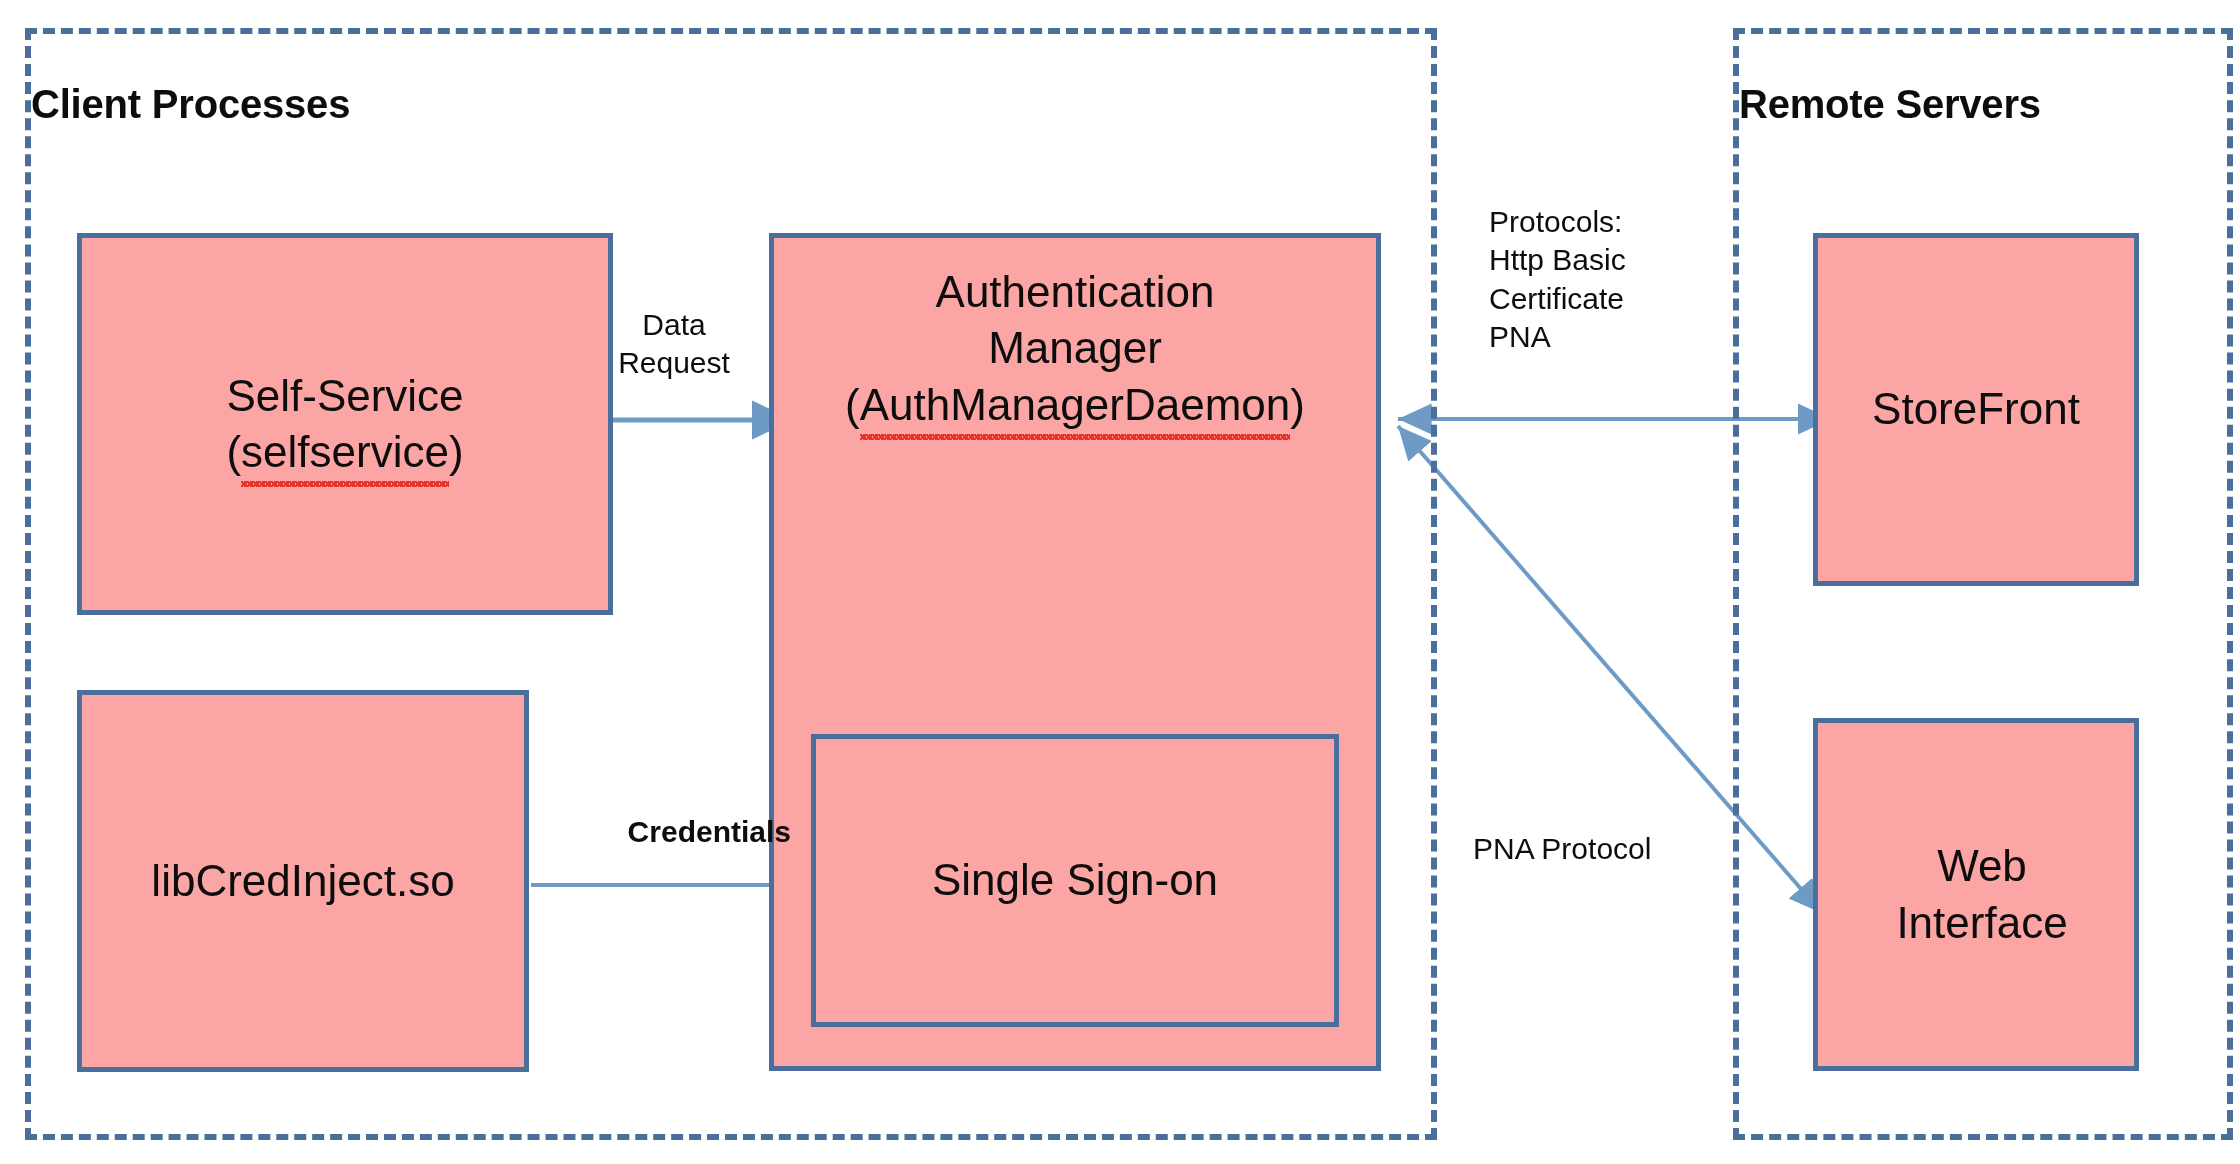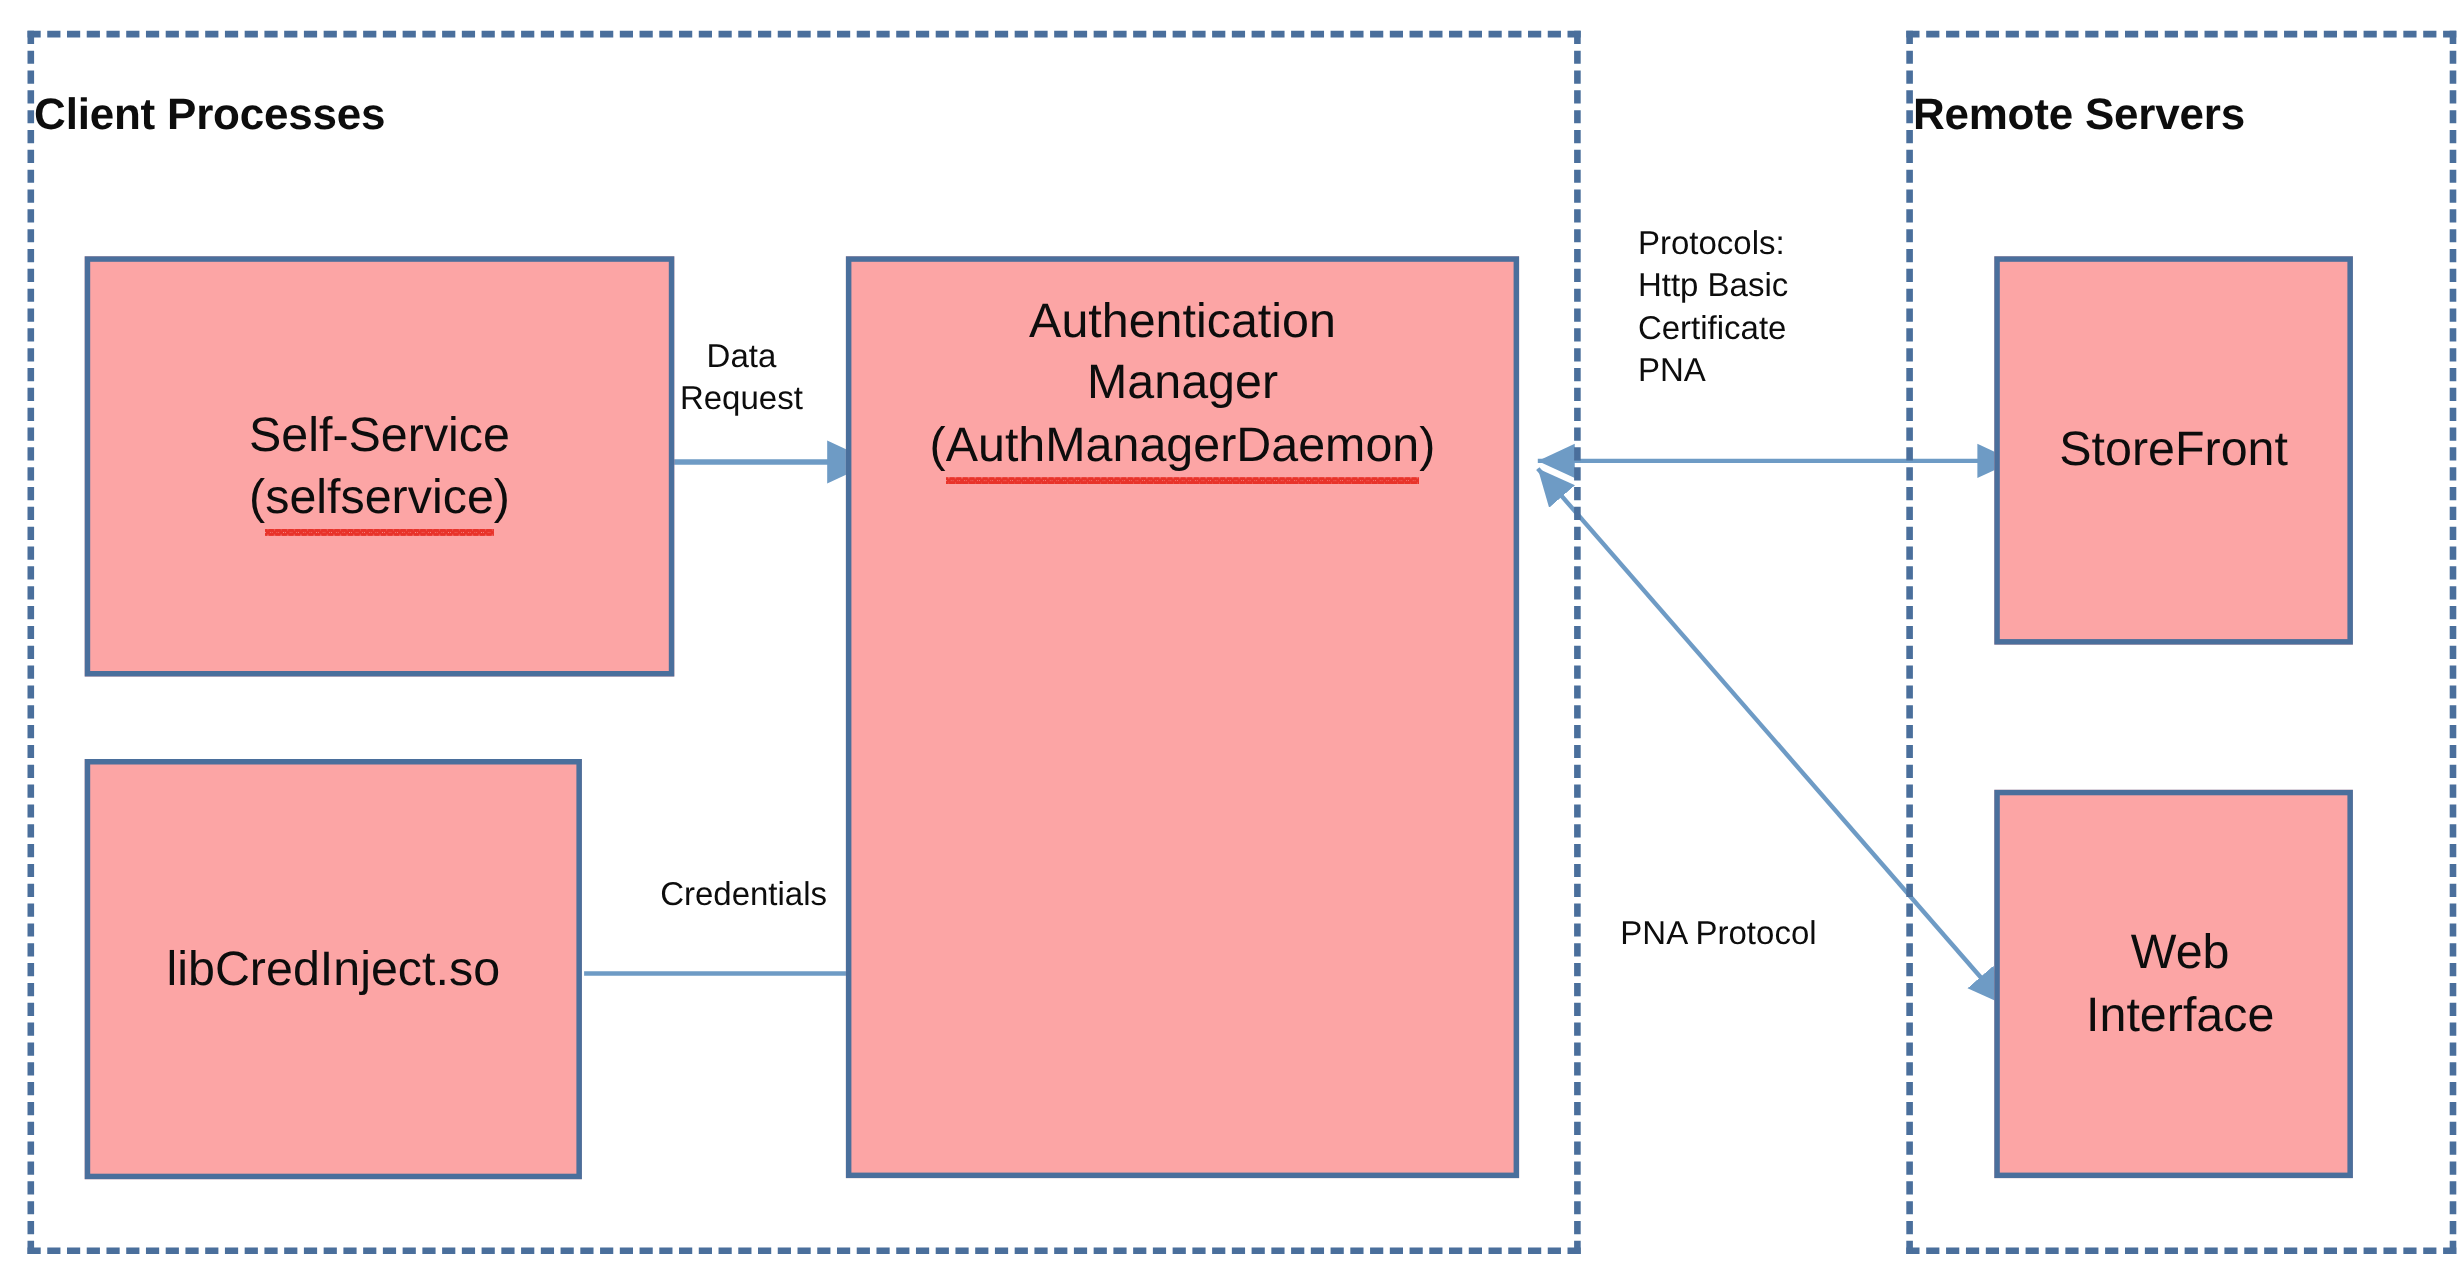--- a/index.html
+++ b/index.html
@@ -88,21 +88,21 @@
 
   
   .edge-label {
     position: absolute;
     color: #0d0d0d;
     font-size: 30px;
     line-height: 1.28;
     white-space: pre-line;
   }
   #label-data-request { left: 579px;  top: 306px;  width: 190px; text-align: center; }
-  #label-credentials  { left: 561px;  top: 795px;  width: 230px; text-align: center; }
+  #label-credentials  { left: 561px;  top: 813px;  width: 230px; text-align: right; font-weight: bold; }
   #label-protocols    { left: 1489px; top: 203px;  width: 230px; text-align: left; }
   #label-pna-protocol { left: 1473px; top: 830px;  width: 260px; text-align: left; }
 
   
   #connectors {
     position: absolute;
     left: 0; top: 0;
     width: 2240px;
     height: 1164px;
     pointer-events: none;
@@ -160,20 +160,23 @@
   </div>
 
   <div class="box" id="box-auth-manager">
     <div>
       <span class="box-label">Authentication</span>
       <span class="box-label">Manager</span>
       <span class="box-label">(<span class="squiggle">AuthManagerDaemon</span>)</span>
     </div>
   </div>
 
+  <div class="box" id="box-sso">
+    <span class="box-label">Single Sign-on</span>
+  </div>
 
   <div class="box" id="box-storefront">
     <span class="box-label">StoreFront</span>
   </div>
 
   <div class="box" id="box-web-interface">
     <div>
       <span class="box-label">Web</span>
       <span class="box-label">Interface</span>
     </div>

